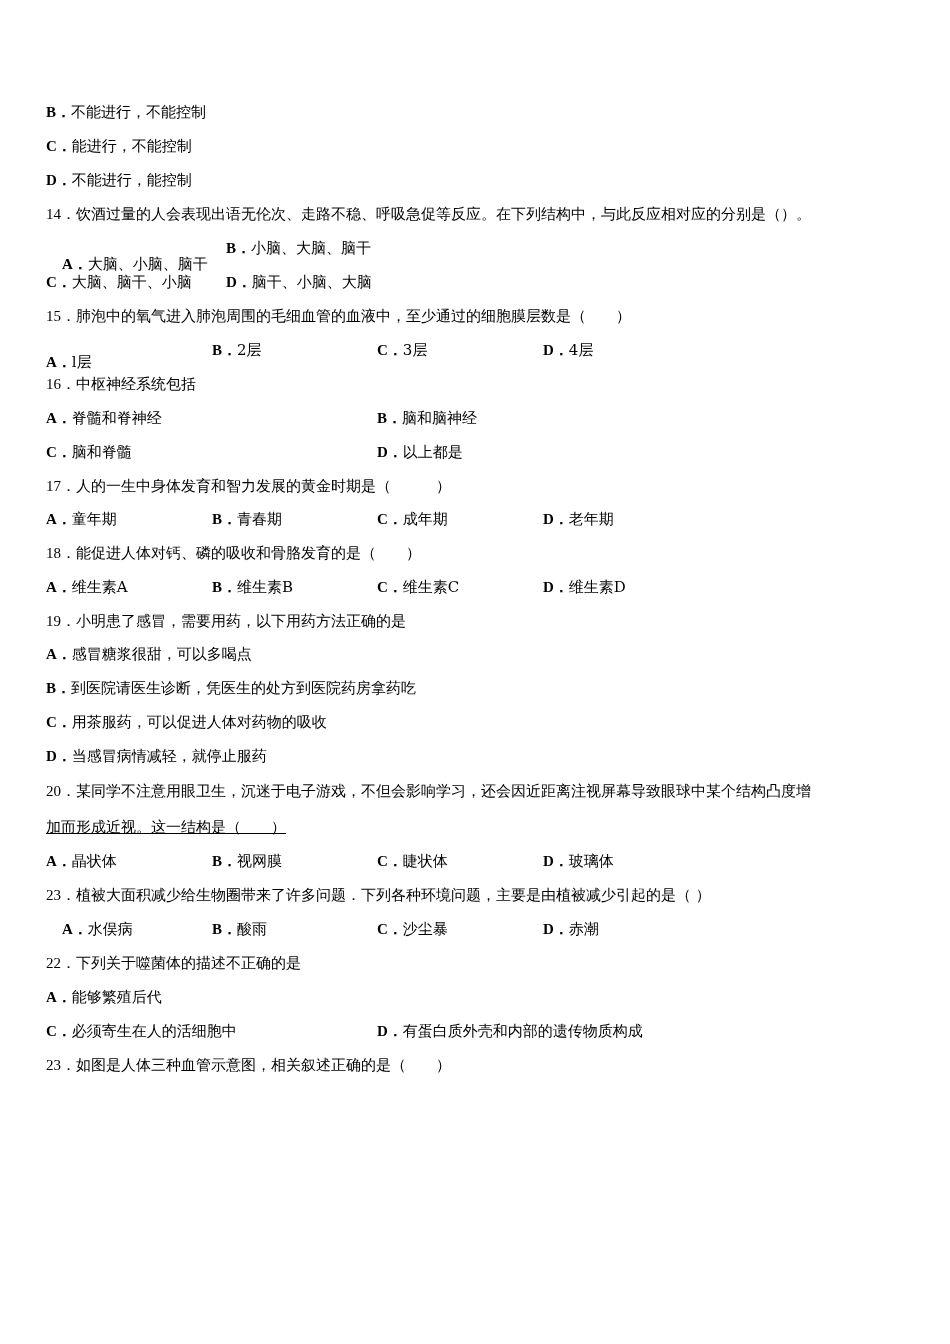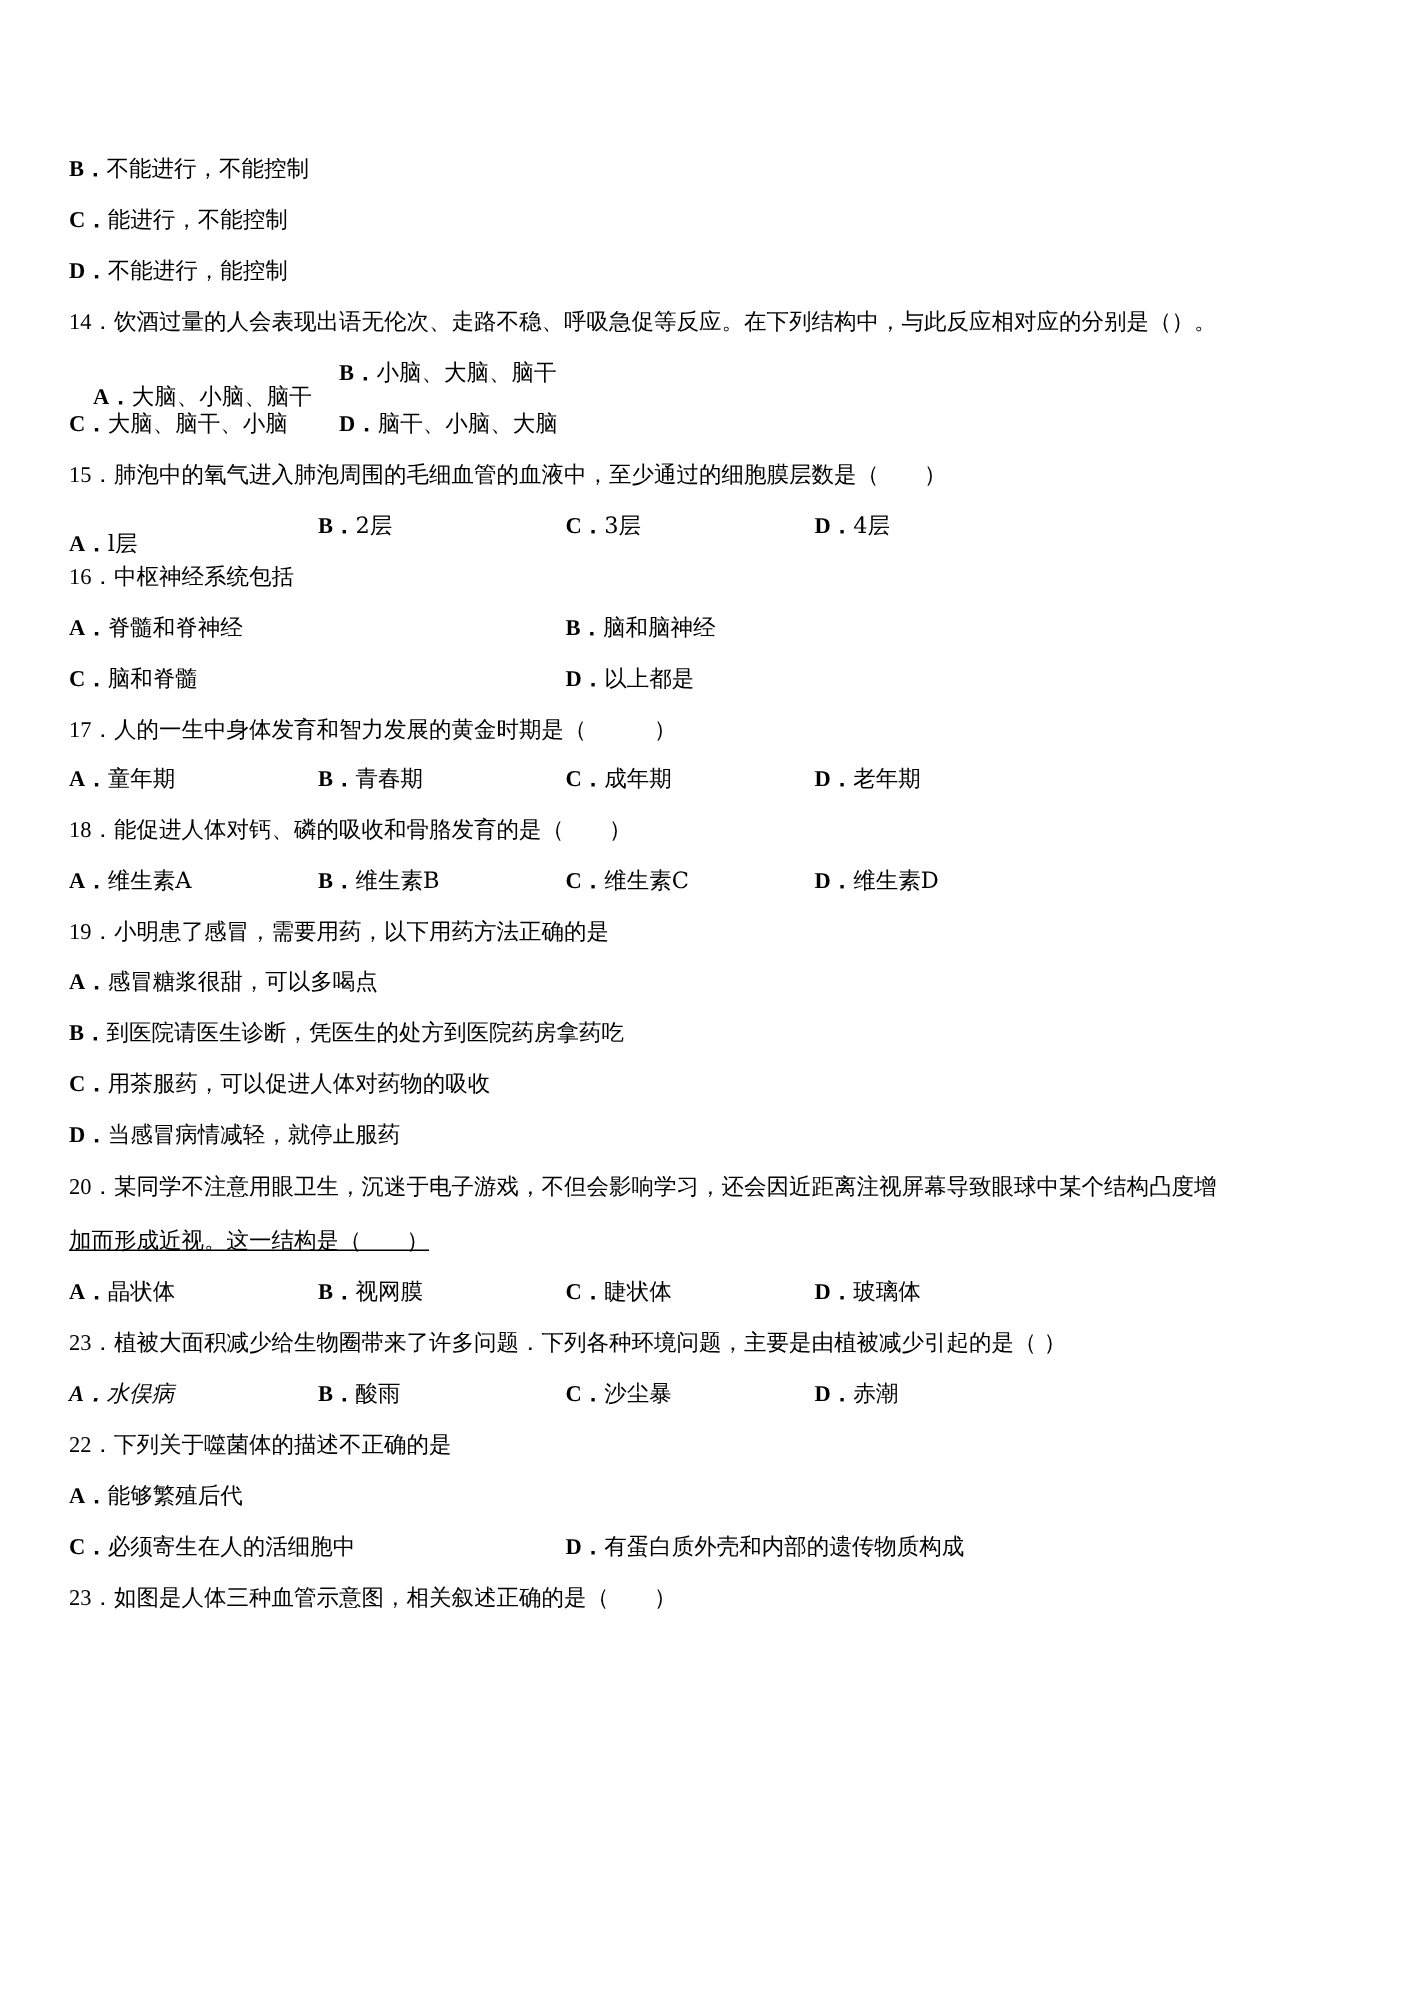--- a/index.html
+++ b/index.html
@@ -84,21 +84,21 @@
     <div class="line" style="top: 780px;"><span class="qnum">20．</span><span>某同学不注意用眼卫生，沉迷于电子游戏，不但会影响学习，还会因近距离注视屏幕导致眼球中某个结构凸度增</span></div>
     <div class="line" style="top: 816px; text-decoration: underline;">加而形成近视。这一结构是（　　）</div>
     <div class="line" style="top: 850px; width: 860px;">
       <span class="opt" style="left: 0px;"><span class="lbl">A．</span><span>晶状体</span></span>
       <span class="opt" style="left: 166px;"><span class="lbl">B．</span><span>视网膜</span></span>
       <span class="opt" style="left: 331px;"><span class="lbl">C．</span><span>睫状体</span></span>
       <span class="opt" style="left: 497px;"><span class="lbl">D．</span><span>玻璃体</span></span>
     </div>
     <div class="line" style="top: 884px;"><span class="qnum">23．</span><span>植被大面积减少给生物圈带来了许多问题．下列各种环境问题，主要是由植被减少引起的是（ ）</span></div>
     <div class="line" style="top: 918px; width: 860px;">
-      <span class="opt" style="left: 0px; font-style: italic;"><span class="lbl">A．</span><span>水俣病</span></span>
+      <span class="opt" style="left: 16px;"><span class="lbl">A．</span><span>水俣病</span></span>
       <span class="opt" style="left: 166px;"><span class="lbl">B．</span><span>酸雨</span></span>
       <span class="opt" style="left: 331px;"><span class="lbl">C．</span><span>沙尘暴</span></span>
       <span class="opt" style="left: 497px;"><span class="lbl">D．</span><span>赤潮</span></span>
     </div>
     <div class="line" style="top: 952px;"><span class="qnum">22．</span><span>下列关于噬菌体的描述不正确的是</span></div>
     <div class="line" style="top: 986px; width: 860px;">
       <span class="opt" style="left: 0px;"><span class="lbl">A．</span><span>能够繁殖后代</span></span>
     </div>
     <div class="line" style="top: 1020px; width: 860px;">
       <span class="opt" style="left: 0px;"><span class="lbl">C．</span><span>必须寄生在人的活细胞中</span></span>

